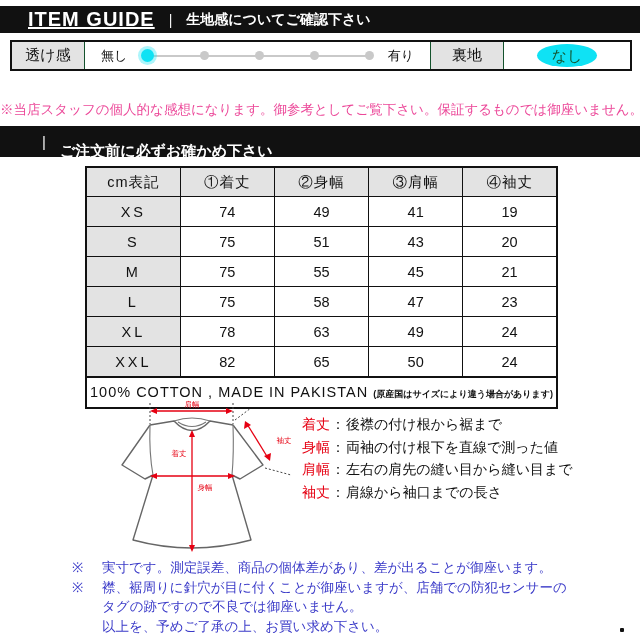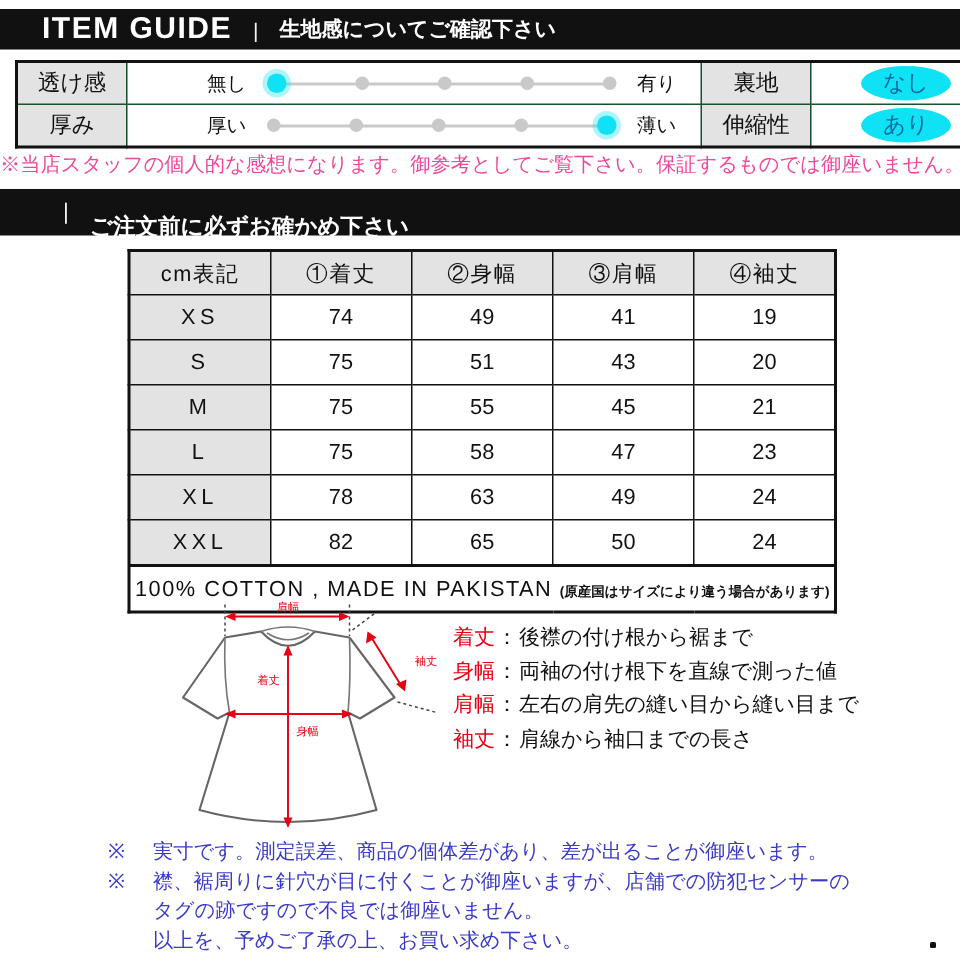--- a/index.html
+++ b/index.html
@@ -9,51 +9,51 @@
     --bar-black:#111111;
     --cell-gray:#e3e3e3;
   }
   html,body{margin:0;padding:0;background:#fff;}
   body{width:640px;height:640px;position:relative;overflow:hidden;
        font-family:"Liberation Sans",sans-serif;color:#111;}
 
   
   .bar{position:absolute;left:0;width:640px;background:var(--bar-black);color:#fff;
        display:flex;align-items:center;box-sizing:border-box;padding-left:28px;}
-  .bar-title{font-weight:bold;letter-spacing:1px;white-space:nowrap;}
+  .bar-title{font-weight:bold;letter-spacing:1px;white-space:nowrap;text-decoration:underline;}
   .bar-sep{margin:0 14px;font-weight:normal;opacity:.95;}
   .bar-sub{font-weight:bold;white-space:nowrap;}
   #item-bar{top:6px;height:27px;}
   #item-bar .bar-title{font-size:20px;}
   #item-bar .bar-sep{font-size:14px;}
   #item-bar .bar-sub{font-size:14px;}
   #size-bar{top:126px;height:31px;}
   #size-bar .bar-title{font-size:22px;}
   #size-bar .bar-sep{font-size:15px;}
   #size-bar .bar-sub{font-size:15px;margin-top:19px;}
 
   
   table{border-collapse:collapse;table-layout:fixed;}
   .itable{position:absolute;left:10px;top:40px;width:619px;border:2px solid #111;}
   .itable td{border:1px solid #14532d;height:27px;padding:0;text-align:center;}
   .itable .c-label{width:72px;background:var(--cell-gray);font-size:15px;}
-  .itable .c-scale{width:345px;padding-left:37px;}
+  .itable .c-scale{width:345px;}
   .itable .c-attr{width:72px;background:var(--cell-gray);font-size:15px;}
   .itable .c-val{width:126px;}
   .scale-wrap{display:flex;align-items:center;padding:0 16px;height:27px;}
   .s-end{font-size:13px;white-space:nowrap;}
   .track{flex:1;position:relative;display:flex;justify-content:space-between;
          align-items:center;height:100%;margin:0 14px;}
   .track::before{content:"";position:absolute;left:4px;right:4px;top:50%;
          height:2px;margin-top:-1px;background:#c9c9c9;}
   .dot{width:9px;height:9px;border-radius:50%;background:#c9c9c9;position:relative;z-index:1;}
   .dot.active{width:13px;height:13px;background:var(--accent-cyan);
          box-shadow:0 0 0 3px rgba(40,230,245,.38);}
   .badge{display:inline-block;width:60px;height:23px;line-height:23px;
-         border-radius:50%;background:var(--accent-cyan);font-size:15px;color:#0369a1;}
+         border-radius:50%;background:var(--accent-cyan);font-size:15px;color:#14532d;}
 
   .disclaimer{position:absolute;left:0;top:101px;width:640px;text-align:left;
          font-size:13.5px;color:#ec4899;white-space:nowrap;}
 
   
   .stable{position:absolute;left:85px;top:166px;width:473px;border:2px solid #111;}
   .stable th,.stable td{border:1px solid #111;text-align:center;padding:0;
          font-size:14.5px;font-weight:normal;}
   .stable .hrow th{background:var(--cell-gray);height:28px;letter-spacing:1px;}
   .stable .drow th,.stable .drow td{height:29px;}
@@ -111,40 +111,20 @@
           <span class="dot"></span>
         </div>
         <span class="s-end">有り</span>
       </div>
     </td>
     <td class="c-attr">裏地</td>
     <td class="c-val">
       <span class="badge">なし</span>
     </td>
   </tr>
-  <tr>
-    <td class="c-label">厚み</td>
-    <td class="c-scale">
-      <div class="scale-wrap">
-        <span class="s-end">厚い</span>
-        <div class="track">
-          <span class="dot"></span>
-          <span class="dot"></span>
-          <span class="dot"></span>
-          <span class="dot"></span>
-          <span class="dot active"></span>
-        </div>
-        <span class="s-end">薄い</span>
-      </div>
-    </td>
-    <td class="c-attr">伸縮性</td>
-    <td class="c-val">
-      <span class="badge">あり</span>
-    </td>
-  </tr>
 </tbody>
   </table>
 
 <div class="disclaimer">※当店スタッフの個人的な感想になります。御参考としてご覧下さい。保証するものでは御座いません。</div>
 
 <div class="bar" id="size-bar">
   <span class="bar-sep">|</span>
   <span class="bar-sub">ご注文前に必ずお確かめ下さい</span>
 </div>
 

